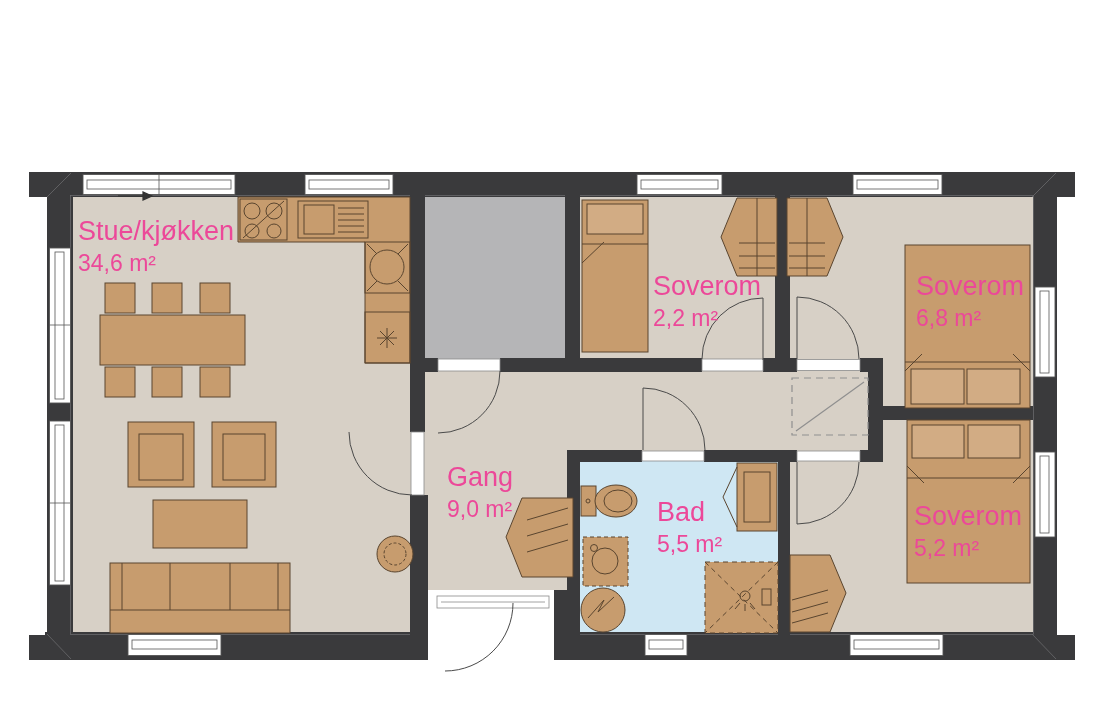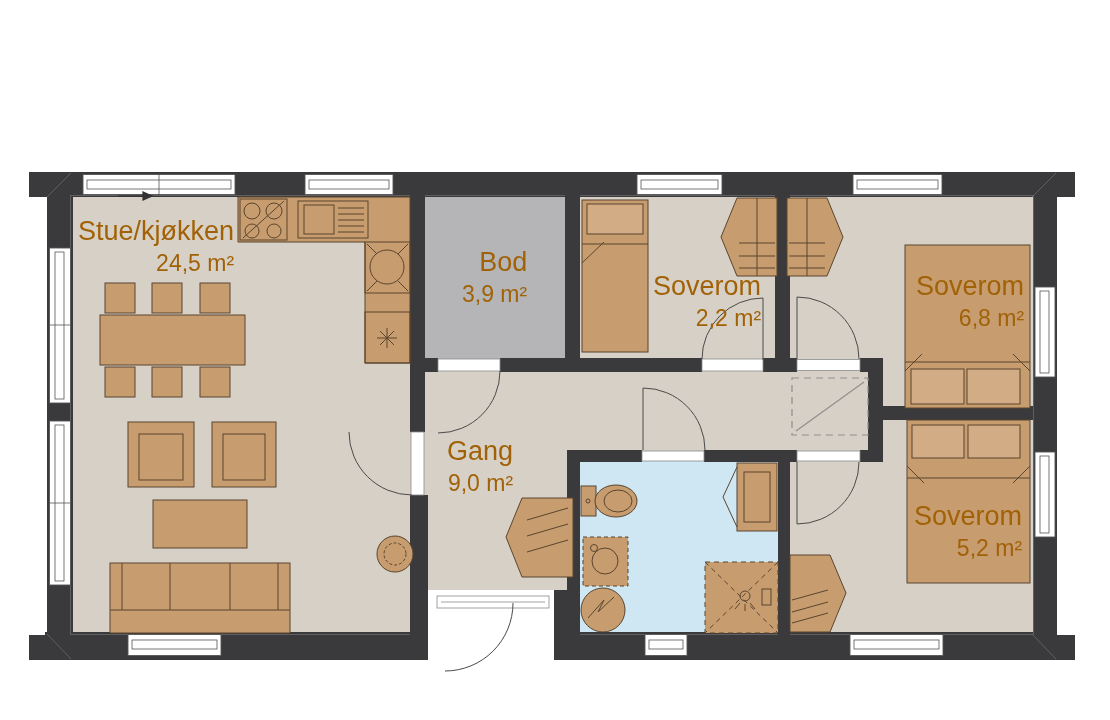--- a/index.html
+++ b/index.html
@@ -1,21 +1,21 @@
 <!DOCTYPE html>
 <html style="--background: #ffffff; --wall: #3a3a3c; --floor: #d7d0c6; --storage-floor: #b5b5b7; --bath-floor: #cfe7f3; --furniture: #c79c6e; --furniture-light: #d2ac84; --outline: #5a452f; --text: #1a1a1a;"><head>
 <meta charset="utf-8">
 <style>
   html,body{margin:0;padding:0;background:#fff;}
   .stage{
     position:relative;width:1110px;height:720px;background:var(--background,#fff);
     font-family:"Liberation Sans", sans-serif;overflow:hidden;
   }
   .stage svg{position:absolute;left:0;top:0;}
-  .room-label{position:absolute;color:#a16207;white-space:nowrap;text-align:right;}
+  .room-label{position:absolute;color:#ec4899;white-space:nowrap;}
   .rname{font-size:27px;line-height:1.15;}
   .rarea{font-size:23px;line-height:1.2;margin-top:3px;}
   
   .floor{fill:var(--floor,#d7d0c6);}
   .floor-bod{fill:var(--storage-floor,#b5b5b7);}
   .floor-bad{fill:var(--bath-floor,#cfe7f3);}
   .wall{fill:var(--wall,#3a3a3c);}
   .inwall{fill:none;stroke:#707072;stroke-width:.7;}
   .threshold{fill:#ffffff;stroke:#8a8a8a;stroke-width:.8;}
   .win{fill:#ffffff;stroke:#555;stroke-width:.9;}
@@ -312,36 +312,36 @@
     <line class="ln" x1="740" y1="603" x2="735" y2="609"></line>
         <line class="ln" x1="745" y1="604" x2="745" y2="611"></line>
         <line class="ln" x1="750" y1="603" x2="755" y2="609"></line>
     <rect class="ln" x="762" y="589" width="9" height="16"></rect>
   </g>
 
 </svg>
 
 <div class="room-label" style="left:78px;top:216px">
   <div class="rname">Stue/kjøkken</div>
-  <div class="rarea">24,5 m²</div>
-</div>
-<div class="room-label" style="left:462px;top:247px">
-  <div class="rname">Bod</div>
-  <div class="rarea">3,9 m²</div>
+  <div class="rarea">34,6 m²</div>
 </div>
 <div class="room-label" style="left:653px;top:271px">
   <div class="rname">Soverom</div>
   <div class="rarea">2,2 m²</div>
 </div>
 <div class="room-label" style="left:916px;top:271px">
   <div class="rname">Soverom</div>
   <div class="rarea">6,8 m²</div>
 </div>
-<div class="room-label" style="left:447px;top:436px">
+<div class="room-label" style="left:447px;top:462px">
   <div class="rname">Gang</div>
   <div class="rarea">9,0 m²</div>
+</div>
+<div class="room-label" style="left:657px;top:497px">
+  <div class="rname">Bad</div>
+  <div class="rarea">5,5 m²</div>
 </div>
 <div class="room-label" style="left:914px;top:501px">
   <div class="rname">Soverom</div>
   <div class="rarea">5,2 m²</div>
 </div>
 
 </div>
 
 </body></html>

